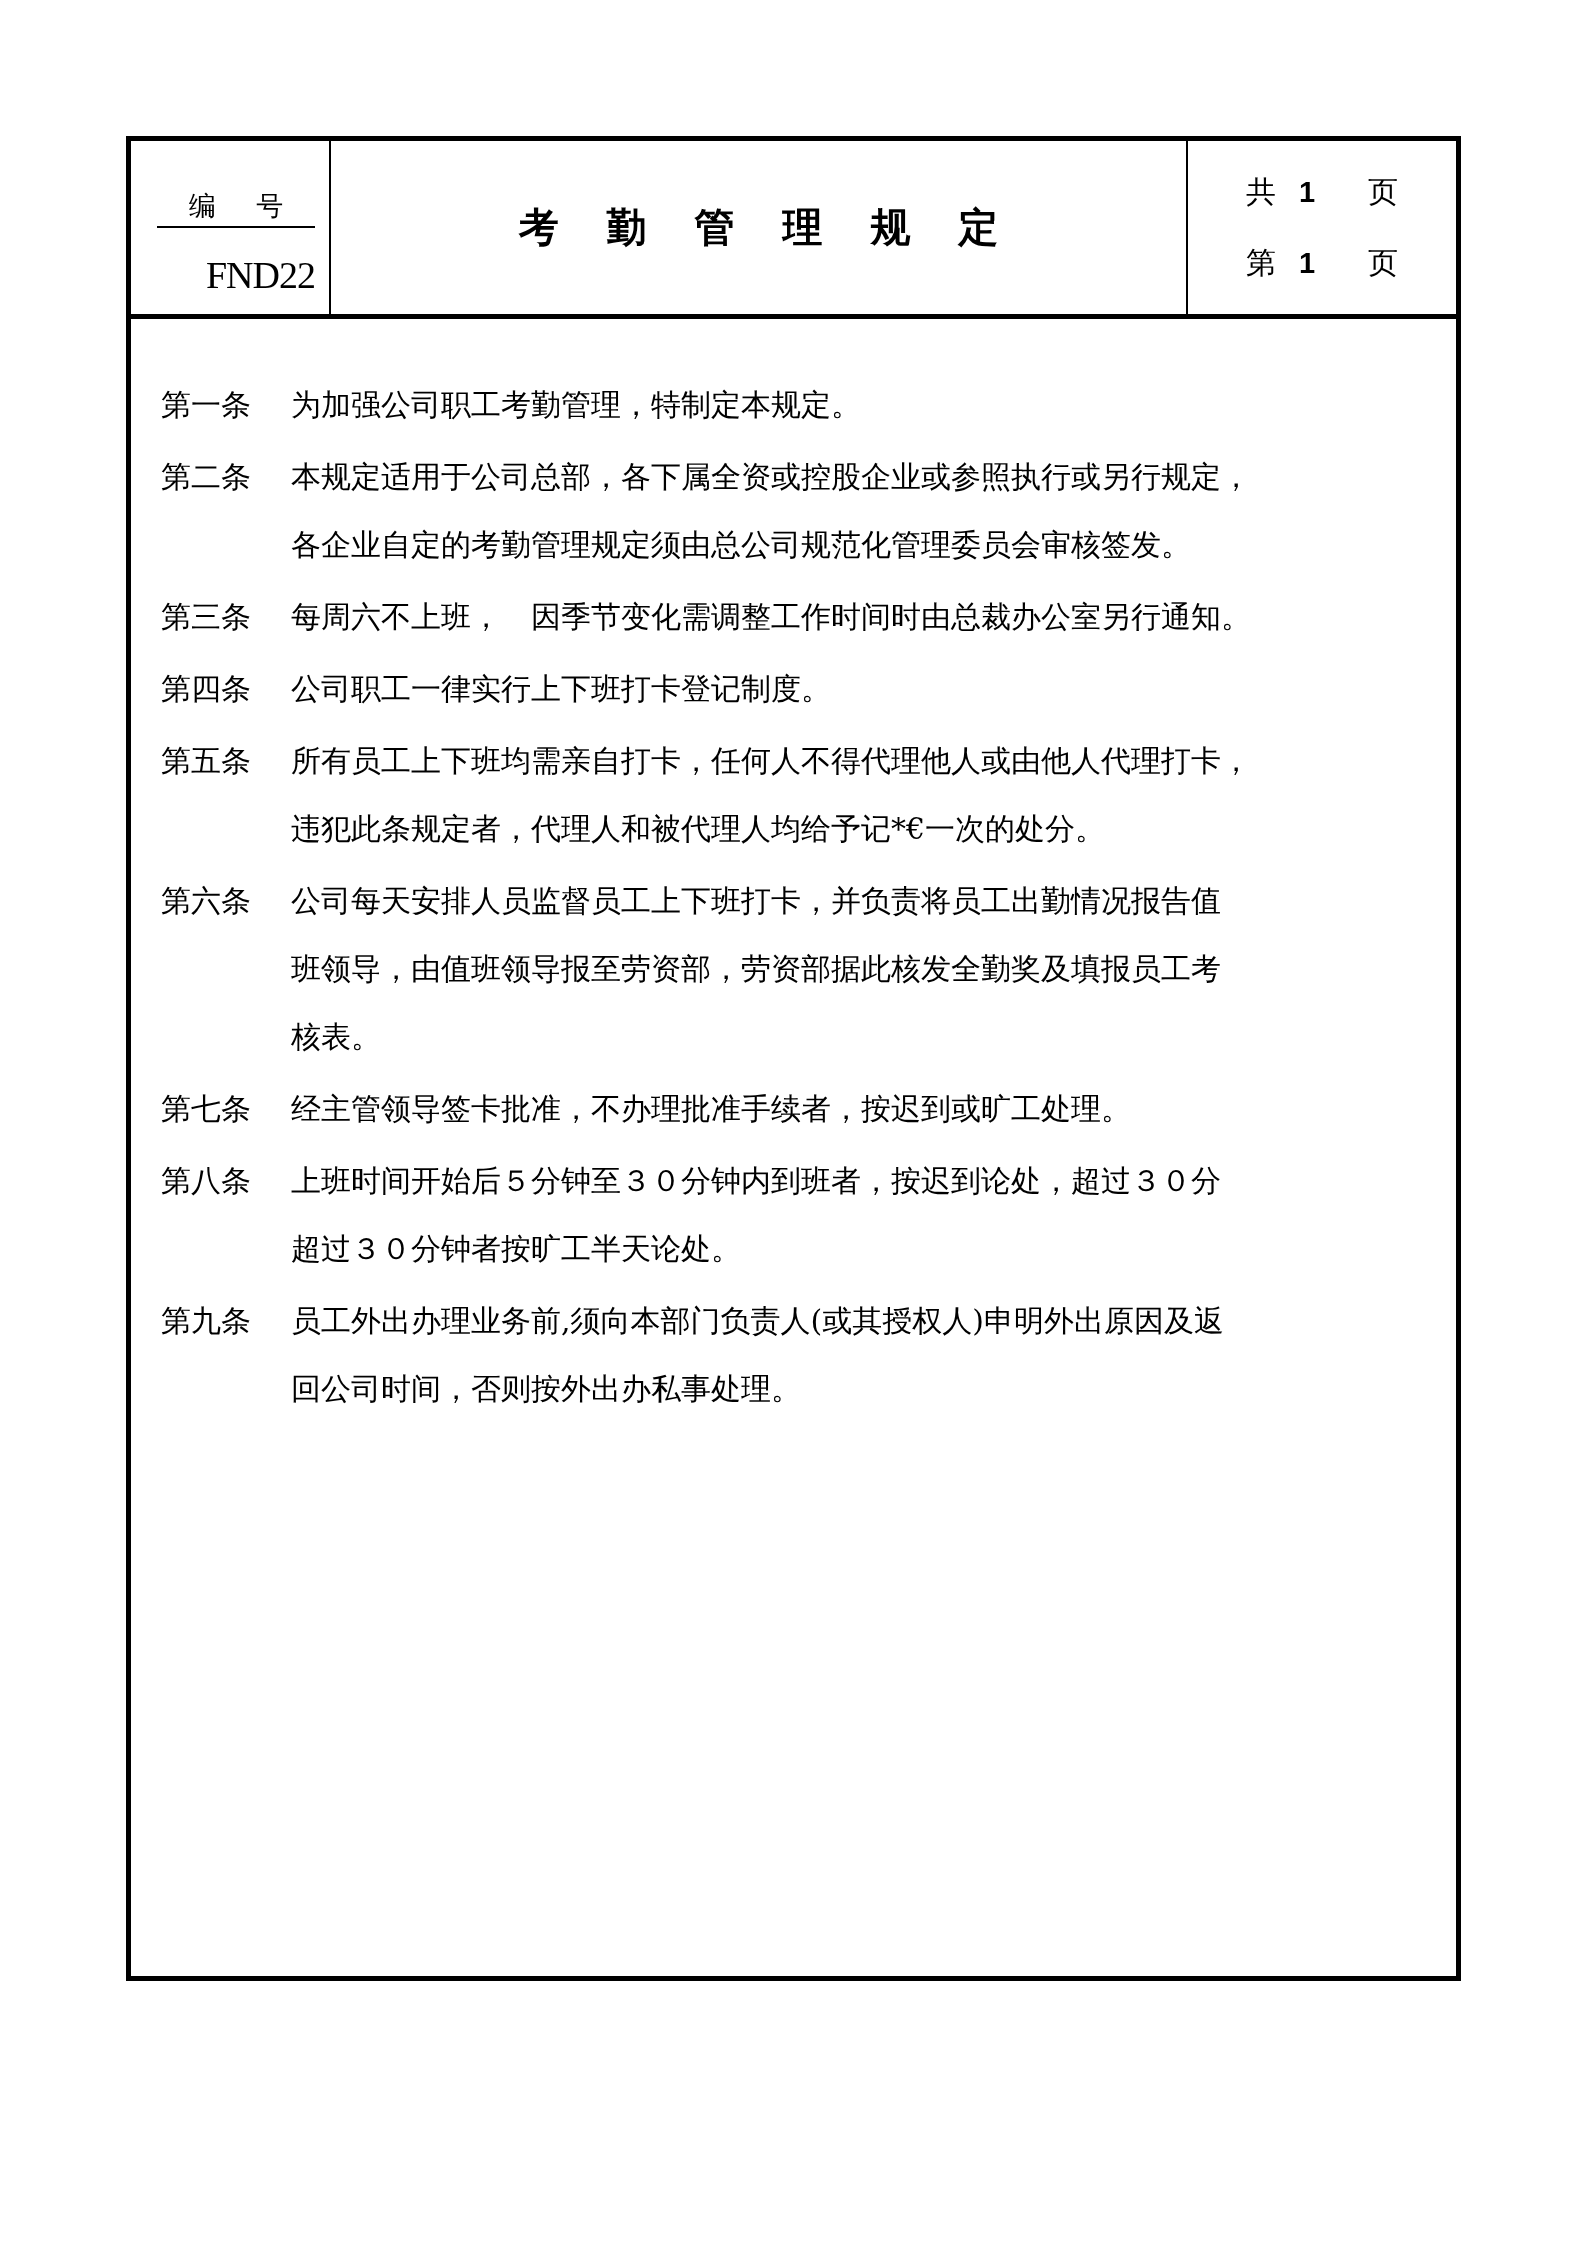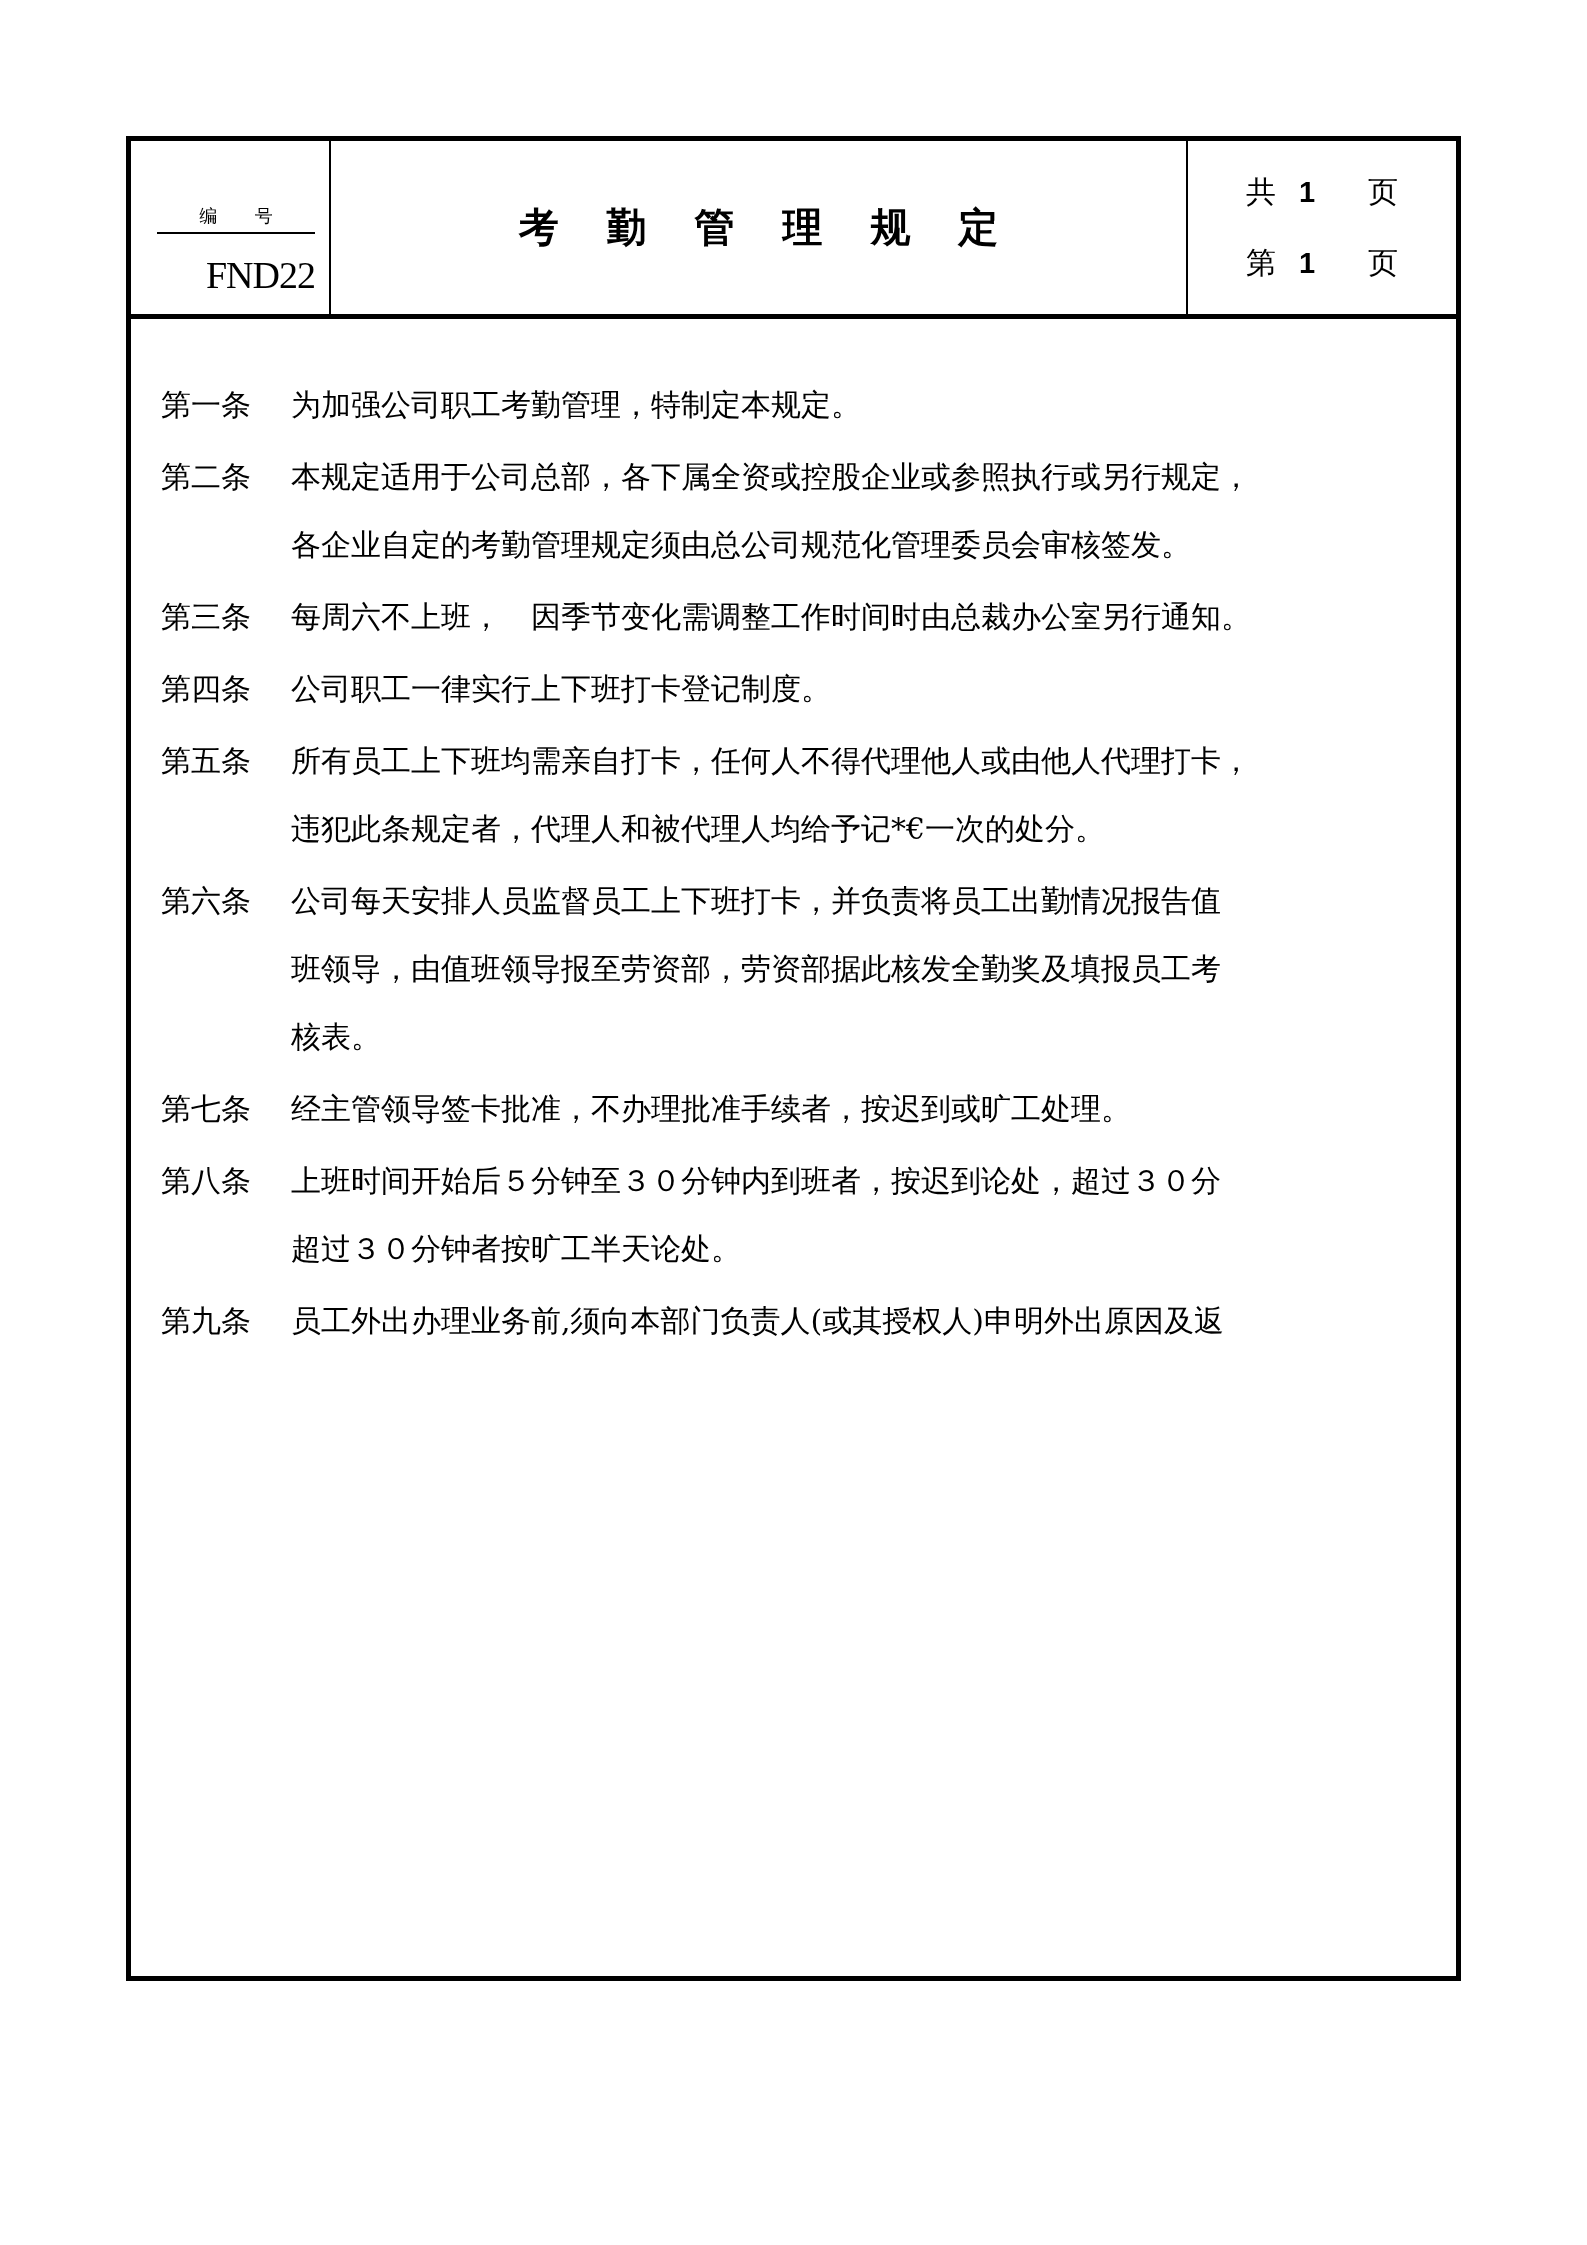--- a/index.html
+++ b/index.html
@@ -56,26 +56,26 @@
     border-right: 2px solid #000;
     position: relative;
     display: flex;
     flex-direction: column;
     justify-content: flex-end;
     padding-bottom: 18px;
   }
 
   .code-label {
     text-align: center;
-    font-size: 18px;
+    font-size: 27px;
     letter-spacing: 16px;
     text-indent: 16px;
     font-family: "DejaVu Serif", "Liberation Serif", serif;
     padding-bottom: 6px;
-    margin: 0 14px 2px 26px;
+    margin: 0 14px 8px 26px;
     border-bottom: 2px solid #000;
     line-height: 1.05;
   }
 
   .code-value {
     text-align: right;
     font-size: 38px;
     font-family: "Liberation Serif", "DejaVu Serif", serif;
     margin: 0 14px 0 26px;
     padding-top: 20px;
@@ -251,18 +251,19 @@
           <div class="art-num">第八条</div>
           <div class="art-body">
             <div class="art-line">上班时间开始后５分钟至３０分钟内到班者，按迟到论处，超过３０分</div>
             <div class="art-line">超过３０分钟者按旷工半天论处。</div>
           </div>
         </div>
         <div class="article">
           <div class="art-num">第九条</div>
           <div class="art-body">
             <div class="art-line">员工外出办理业务前,须向本部门负责人(或其授权人)申明外出原因及返</div>
+            <div class="art-line">回公司时间，否则按外出办私事处理。</div>
           </div>
         </div>
       </div>
 
   </div>
 </div>
 
 </body></html>

